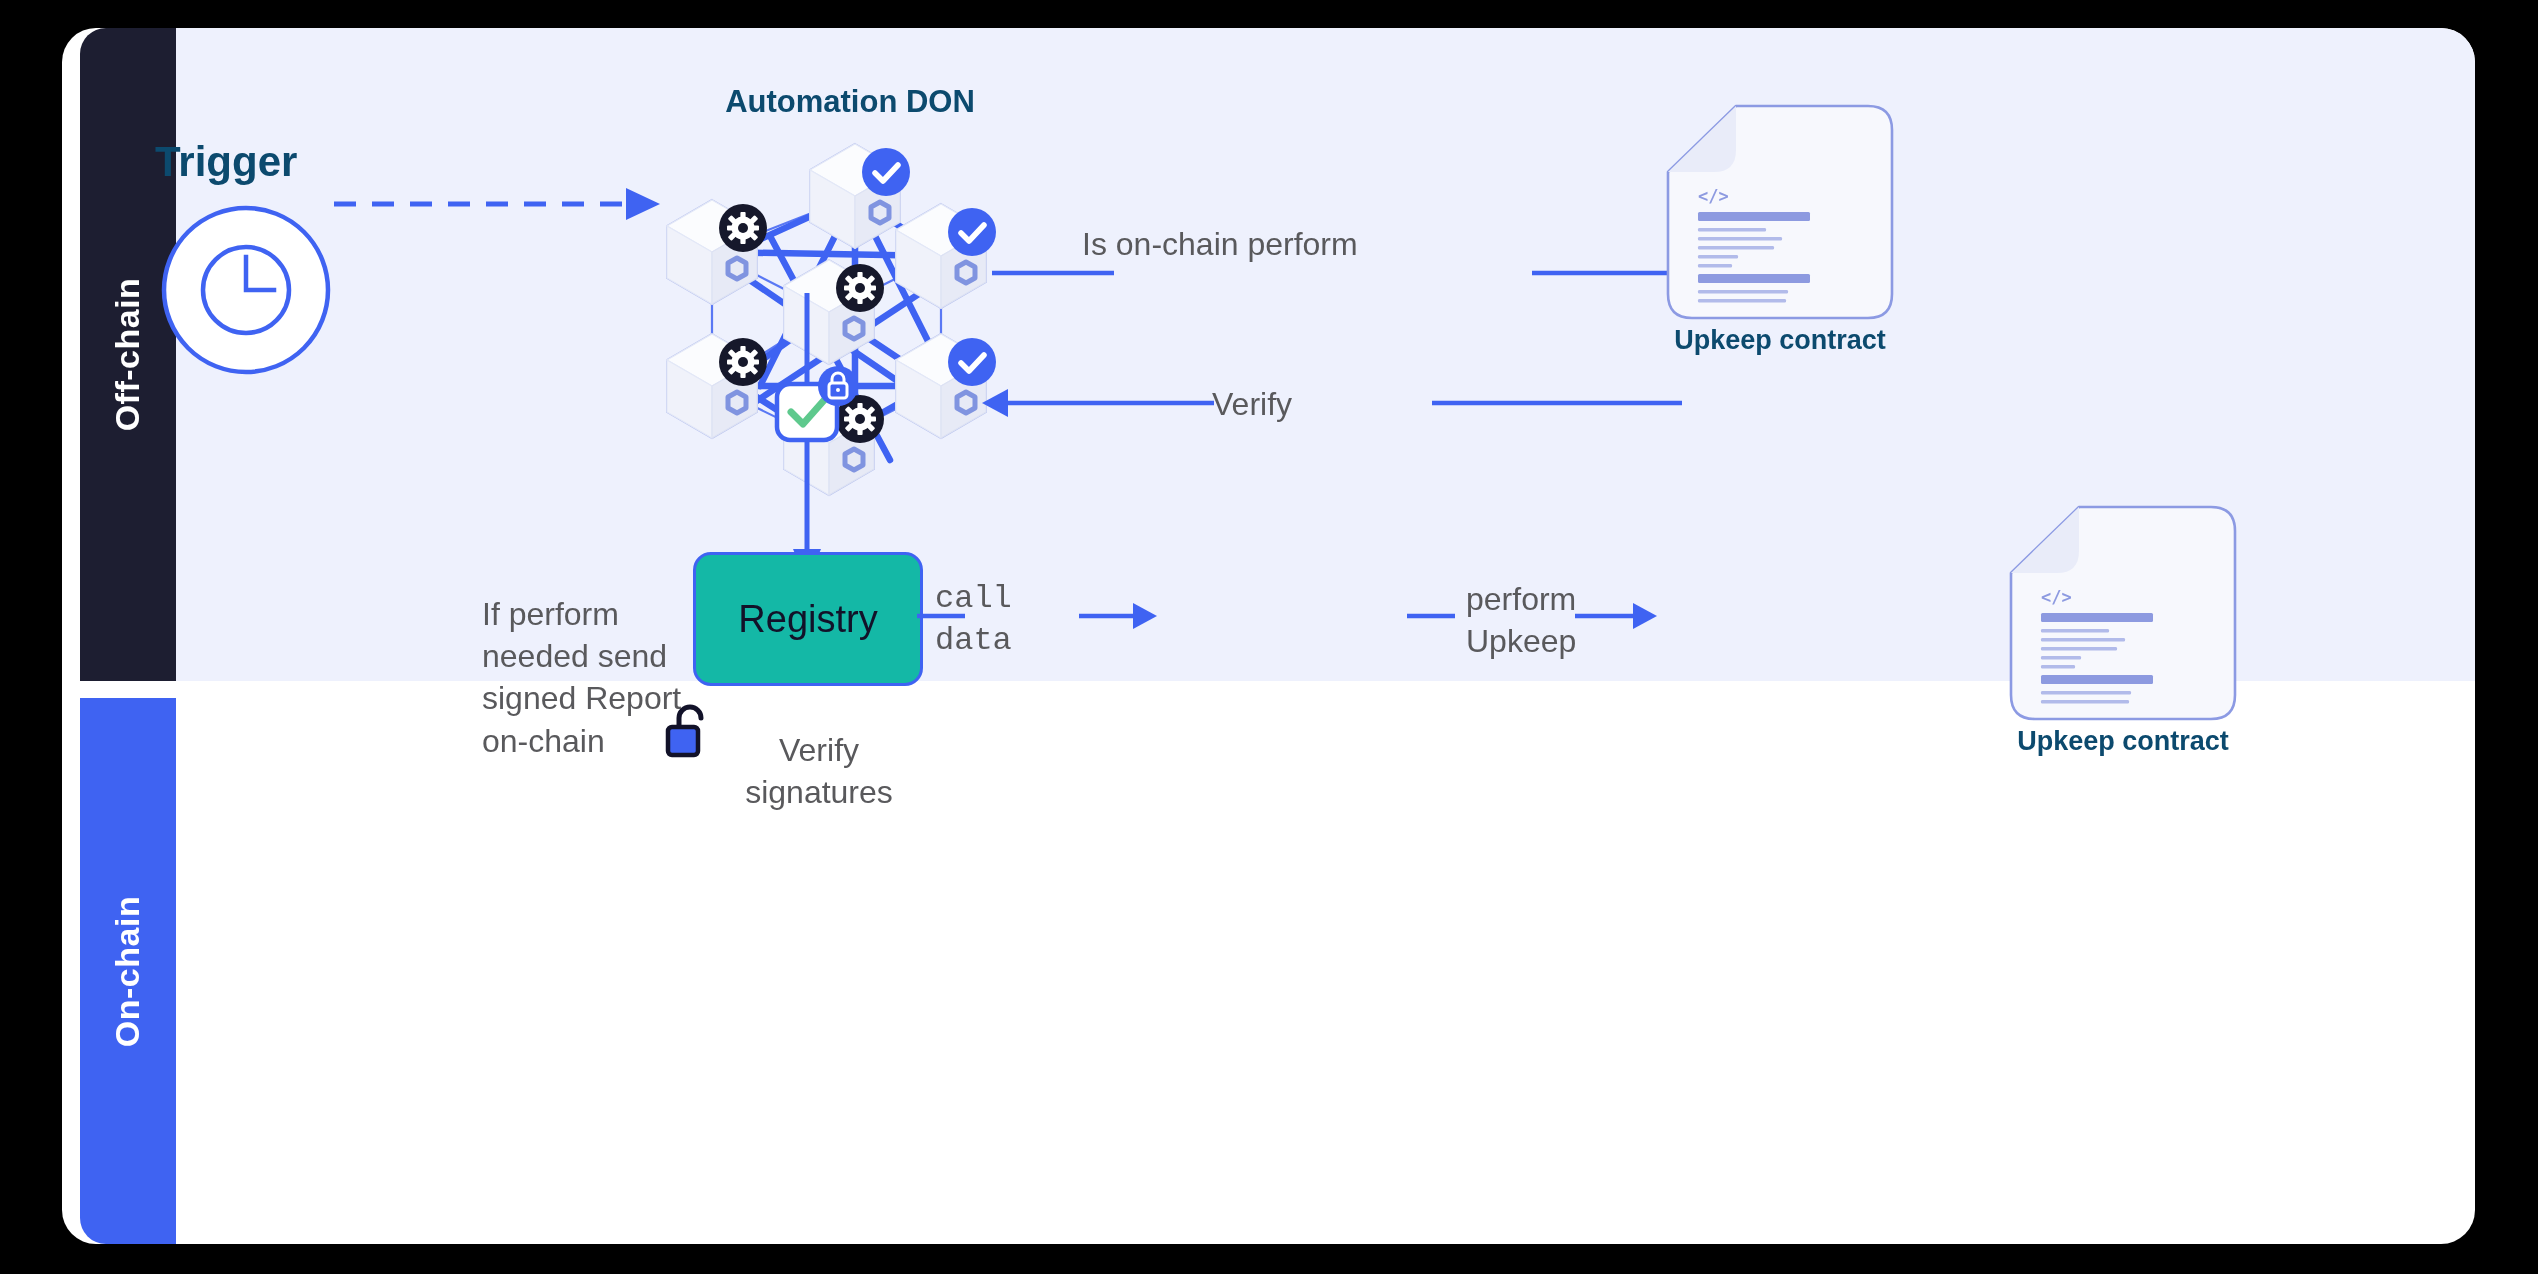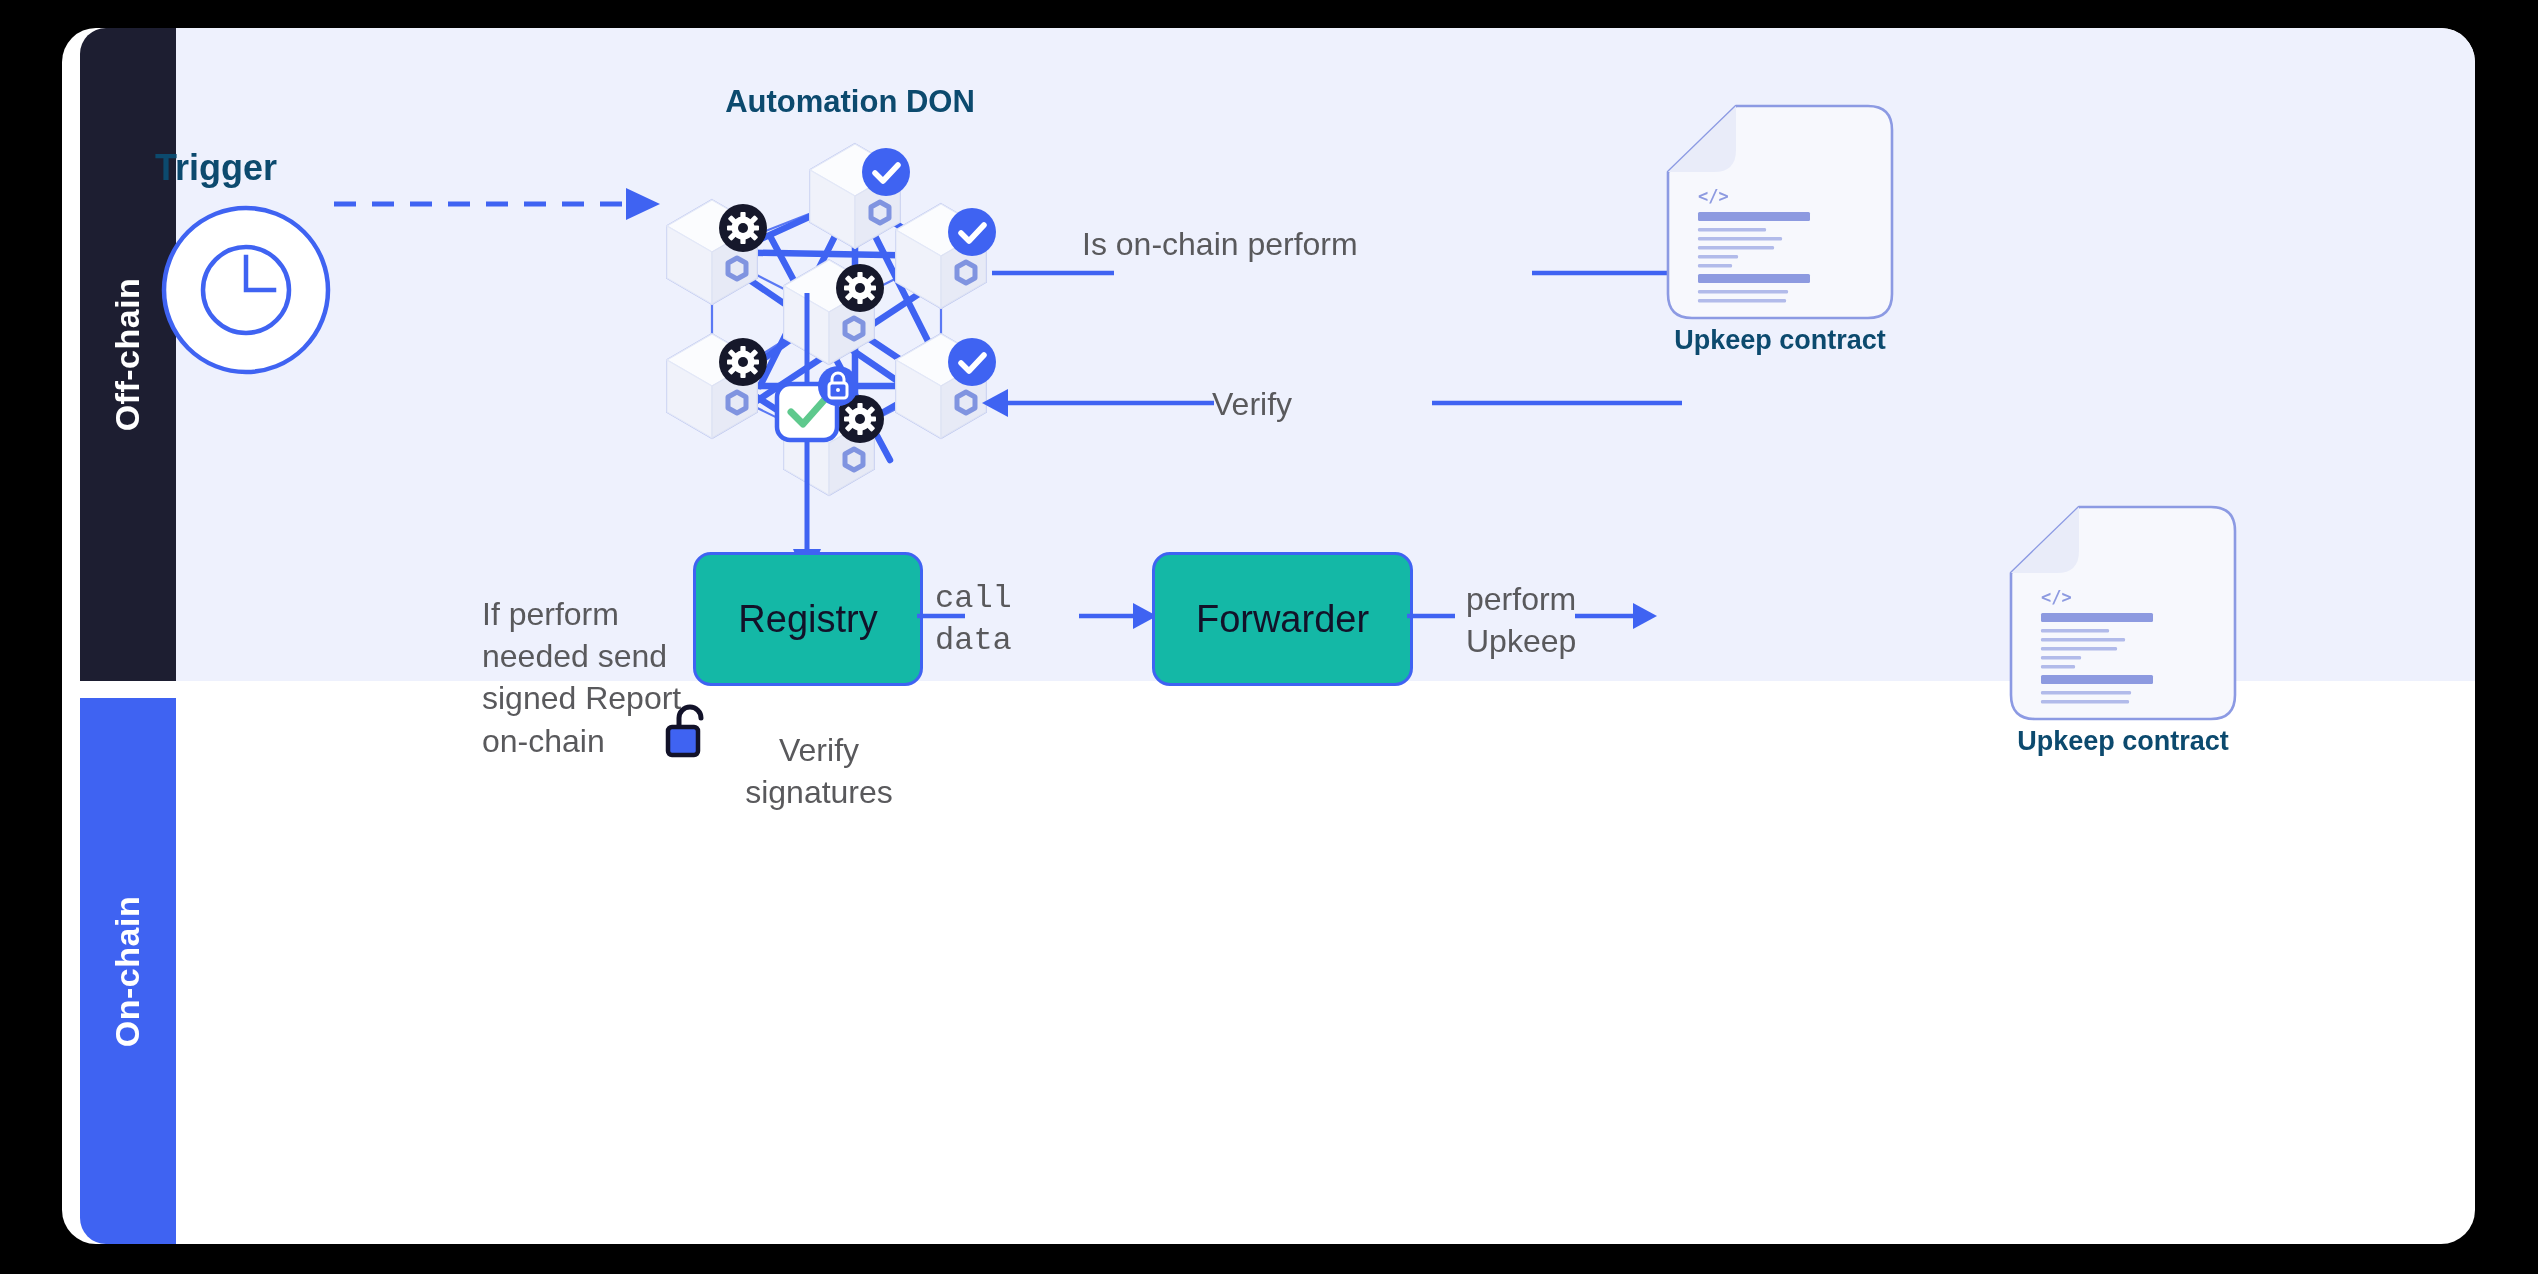--- a/index.html
+++ b/index.html
@@ -41,21 +41,21 @@
 
     <div class="panel-off"></div>
 
     <div class="side side-off">
       <span>Off-chain</span>
     </div>
     <div class="side side-on">
       <span>On-chain</span>
     </div>
 
-    <div class="ttl" style="left:93px;top:119px;font-size:36px;">Trigger</div>
+    <div class="ttl" style="left:93px;top:110px;font-size:42px;">Trigger</div>
 
     <svg class="abs" style="left:96px;top:174px;width:176px;height:176px;" viewBox="0 0 176 176">
       <circle cx="88" cy="88" r="82" fill="#ffffff" stroke="#3f63f2" stroke-width="4.5"></circle>
       <circle cx="88" cy="88" r="43" fill="none" stroke="#3f63f2" stroke-width="4.5"></circle>
       <path d="M88 55 L88 88 L116 88" fill="none" stroke="#3f63f2" stroke-width="4.5" stroke-linecap="square" stroke-linejoin="miter"></path>
     </svg>
 
     <svg class="abs" style="left:272px;top:146px;width:330px;height:60px;" viewBox="0 0 330 60">
       <line x1="0" y1="30" x2="292" y2="30" stroke="#3f63f2" stroke-width="5" stroke-dasharray="22 16"></line>
       <path d="M292 14 L326 30 L292 46 Z" fill="#3f63f2"></path>
@@ -256,21 +256,20 @@
       <div>call</div>
       <div>data</div>
     </div>
 
     <svg class="abs" style="left:855px;top:568px;width:240px;height:40px;" viewBox="0 0 240 40">
       <line x1="0" y1="20" x2="48" y2="20" stroke="#3f63f2" stroke-width="4.5"></line>
       <line x1="162" y1="20" x2="216" y2="20" stroke="#3f63f2" stroke-width="4.5"></line>
       <path d="M216 7 L240 20 L216 33 Z" fill="#3f63f2"></path>
     </svg>
 
-    <div class="pbox" style="left:1090px;top:524px;width:255px;height:128px;">Forwarder</div>
 
     <div class="lbl" style="left:1404px;top:550px;width:180px;">
       <div>perform</div>
       <div>Upkeep</div>
     </div>
 
     <svg class="abs" style="left:1345px;top:568px;width:250px;height:40px;" viewBox="0 0 250 40">
       <line x1="0" y1="20" x2="48" y2="20" stroke="#3f63f2" stroke-width="4.5"></line>
       <line x1="168" y1="20" x2="226" y2="20" stroke="#3f63f2" stroke-width="4.5"></line>
       <path d="M226 7 L250 20 L226 33 Z" fill="#3f63f2"></path>

